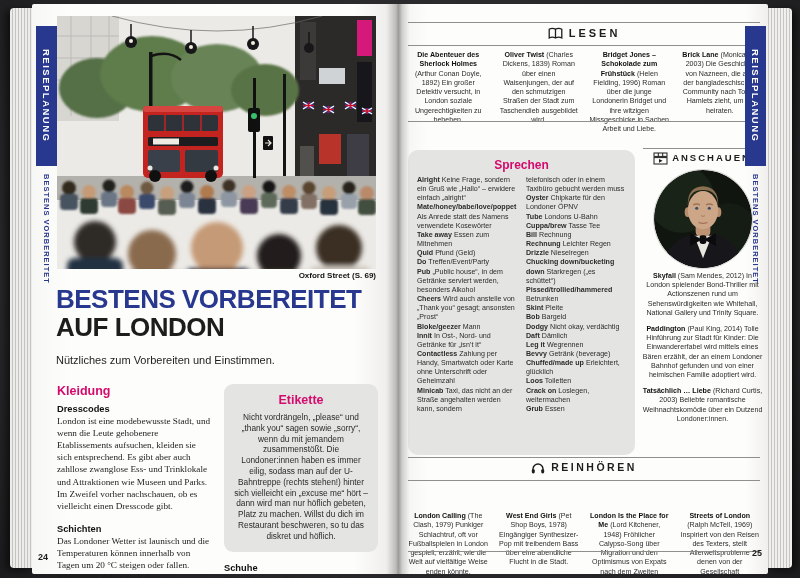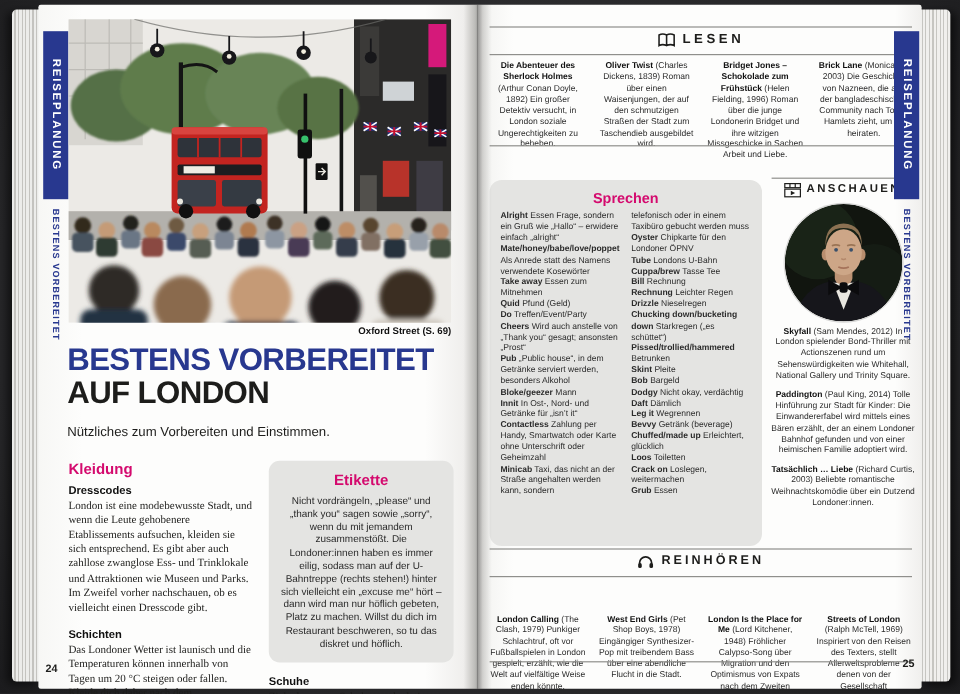--- a/index.html
+++ b/index.html
@@ -291,27 +291,27 @@
       <div class="media-col"><b>Brick Lane</b> <span>(Monica Ali, 2003) Die Geschichte von Nazneen, die aus der bangladeschischen Community nach Tower Hamlets zieht, um zu heiraten.</span></div>
     </div>
 
   <div class="rule" style="left:408px;top:121px;width:352px;"></div>
 
   <div class="abs sprechen-box">
     <div class="h-pink">Sprechen</div>
     <div class="spr-cols">
       <div class="spr-col">
 
-      <p><b>Alright</b> <span>Essen Frage, sondern ein Gruß wie „Hallo“ – erwidere einfach „alright“</span></p>
+      <p><b>Alright</b> <span>Keine Frage, sondern ein Gruß wie „Hallo“ – erwidere einfach „alright“</span></p>
           <p><b>Mate/honey/babe/love/poppet</b> <span>Als Anrede statt des Namens verwendete Kosewörter</span></p>
           <p><b>Take away</b> <span>Essen zum Mitnehmen</span></p>
           <p><b>Quid</b> <span>Pfund (Geld)</span></p>
           <p><b>Do</b> <span>Treffen/Event/Party</span></p>
+          <p><b>Pub</b> <span>„Public house“, in dem Getränke serviert werden, besonders Alkohol</span></p>
           <p><b>Cheers</b> <span>Wird auch anstelle von „Thank you“ gesagt; ansonsten „Prost“</span></p>
-          <p><b>Pub</b> <span>„Public house“, in dem Getränke serviert werden, besonders Alkohol</span></p>
           <p><b>Bloke/geezer</b> <span>Mann</span></p>
           <p><b>Innit</b> <span>In Ost-, Nord- und Getränke für „isn’t it“</span></p>
           <p><b>Contactless</b> <span>Zahlung per Handy, Smartwatch oder Karte ohne Unterschrift oder Geheimzahl</span></p>
           <p><b>Minicab</b> <span>Taxi, das nicht an der Straße angehalten werden kann, sondern</span></p>
         </div>
       <div class="spr-col">
 
       <p><b></b> <span>telefonisch oder in einem Taxibüro gebucht werden muss</span></p>
           <p><b>Oyster</b> <span>Chipkarte für den Londoner ÖPNV</span></p>
           <p><b>Tube</b> <span>Londons U-Bahn</span></p>

